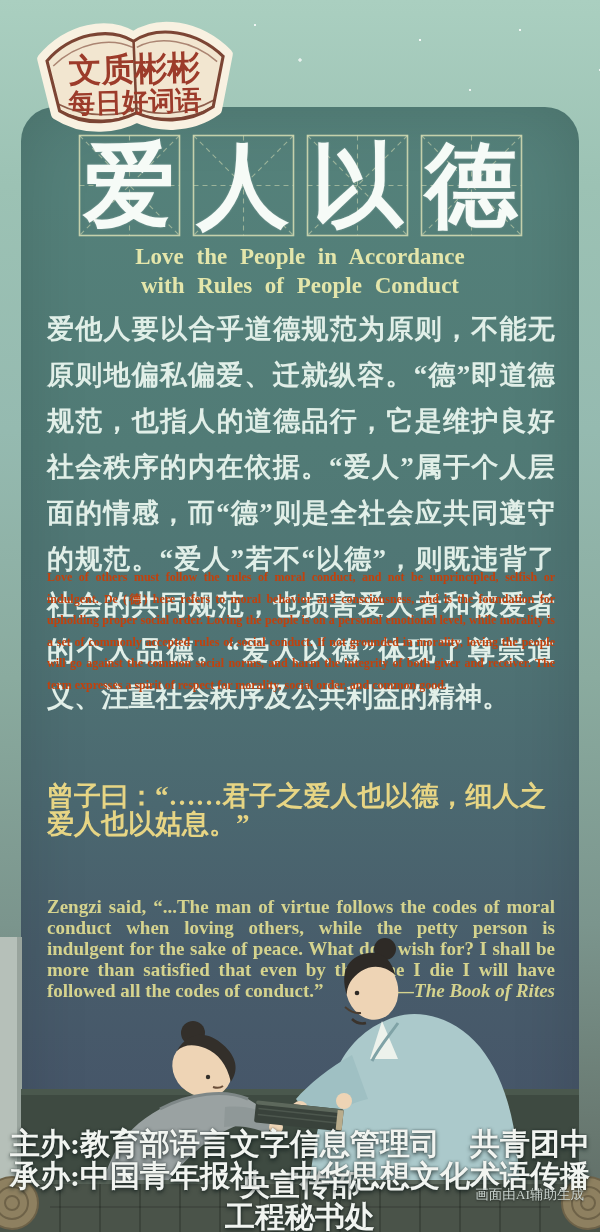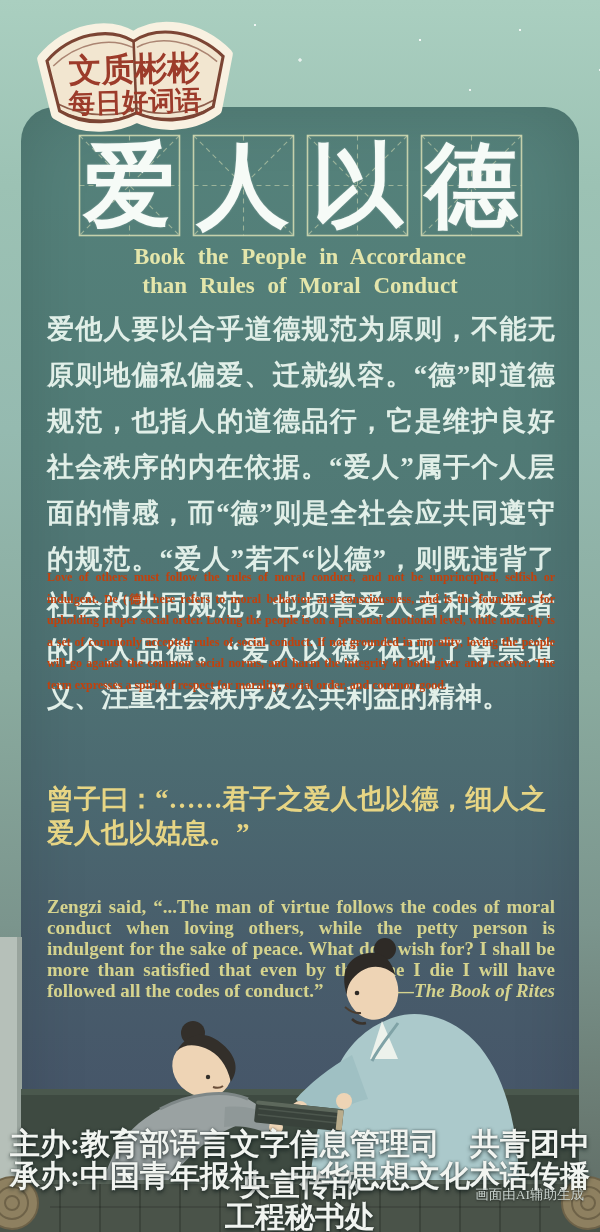--- a/index.html
+++ b/index.html
@@ -43,21 +43,21 @@
 
   .subtitle{position:absolute;top:242px;left:0;width:600px;text-align:center;z-index:3;
     color:#e4e6ab;font-size:23px;font-weight:700;line-height:29px;word-spacing:7px;}
 
   .cn-body{position:absolute;top:306px;left:47px;width:508px;z-index:3;
     color:#e1efe8;font-size:27px;font-weight:700;line-height:46px;text-align:justify;letter-spacing:.2px;}
   .en-body{position:absolute;top:567px;left:47px;width:508px;z-index:3;
     color:#c2410c;font-size:12px;font-weight:700;line-height:21.5px;text-align:justify;}
 
   .quote-cn{position:absolute;top:782px;left:47px;width:508px;z-index:3;
-    color:#e7d584;font-size:27px;font-weight:700;line-height:34px;}
+    color:#e7d584;font-size:27px;font-weight:700;line-height:28px;}
   .quote-cn-src{text-align:right;font-size:22px;color:#d6ca8e;margin-top:-28px;font-weight:700;}
 
   .quote-en{position:absolute;top:896px;left:47px;width:508px;z-index:3;
     color:#d5d38e;font-size:19px;font-weight:700;line-height:21px;text-align:justify;}
   .quote-en-src{text-align:right;font-style:italic;margin-top:-21px;}
 
   .illustration{position:absolute;left:0;top:937px;width:600px;height:295px;z-index:4;}
 
   .footer-line{position:absolute;left:0;width:600px;text-align:center;z-index:5;
     color:#f1f4f0;font-size:30px;font-weight:700;
@@ -118,22 +118,22 @@
     <svg viewBox="0 0 103 103">
       <rect x="1.5" y="1.5" width="100" height="100" fill="none" stroke="rgba(225,229,185,.8)" stroke-width="1.6"></rect>
       <path d="M1.5,1.5 L101.5,101.5 M101.5,1.5 L1.5,101.5" stroke="rgba(225,229,185,.5)" stroke-width="1.1" stroke-dasharray="5 4" fill="none"></path>
       <path d="M51.5,1.5 V101.5 M1.5,51.5 H101.5" stroke="rgba(225,229,185,.5)" stroke-width="1.1" stroke-dasharray="5 4" fill="none"></path>
     </svg>
     <span class="char">德</span>
   </div>
 </div>
 
 <div class="subtitle">
-  <div>Book the People in Accordance</div>
-  <div>than Rules of Moral Conduct</div>
+  <div>Love the People in Accordance</div>
+  <div>with Rules of People Conduct</div>
 </div>
 
 <div class="cn-body">爱他人要以合乎道德规范为原则，不能无原则地偏私偏爱、迁就纵容。“德”即道德规范，也指人的道德品行，它是维护良好社会秩序的内在依据。“爱人”属于个人层面的情感，而“德”则是全社会应共同遵守的规范。“爱人”若不“以德”，则既违背了社会的共同规范，也损害爱人者和被爱者的个人品德。“爱人以德”体现了尊崇道义、注重社会秩序及公共利益的精神。</div>
 
 <div class="en-body">Love of others must follow the rules of moral conduct, and not be unprincipled, selfish or indulgent. De (德) here refers to moral behavior and consciousness, and is the foundation for upholding proper social order. Loving the people is on a personal emotional level, while morality is a set of commonly accepted rules of social conduct. If not grounded in morality, loving the people will go against the common social norms, and harm the integrity of both giver and receiver. The term expresses a spirit of respect for morality, social order, and common good.</div>
 
 <div class="quote-cn">
   <div>曾子曰：“……君子之爱人也以德，细人之爱人也以姑息。”</div>
 </div>
 

